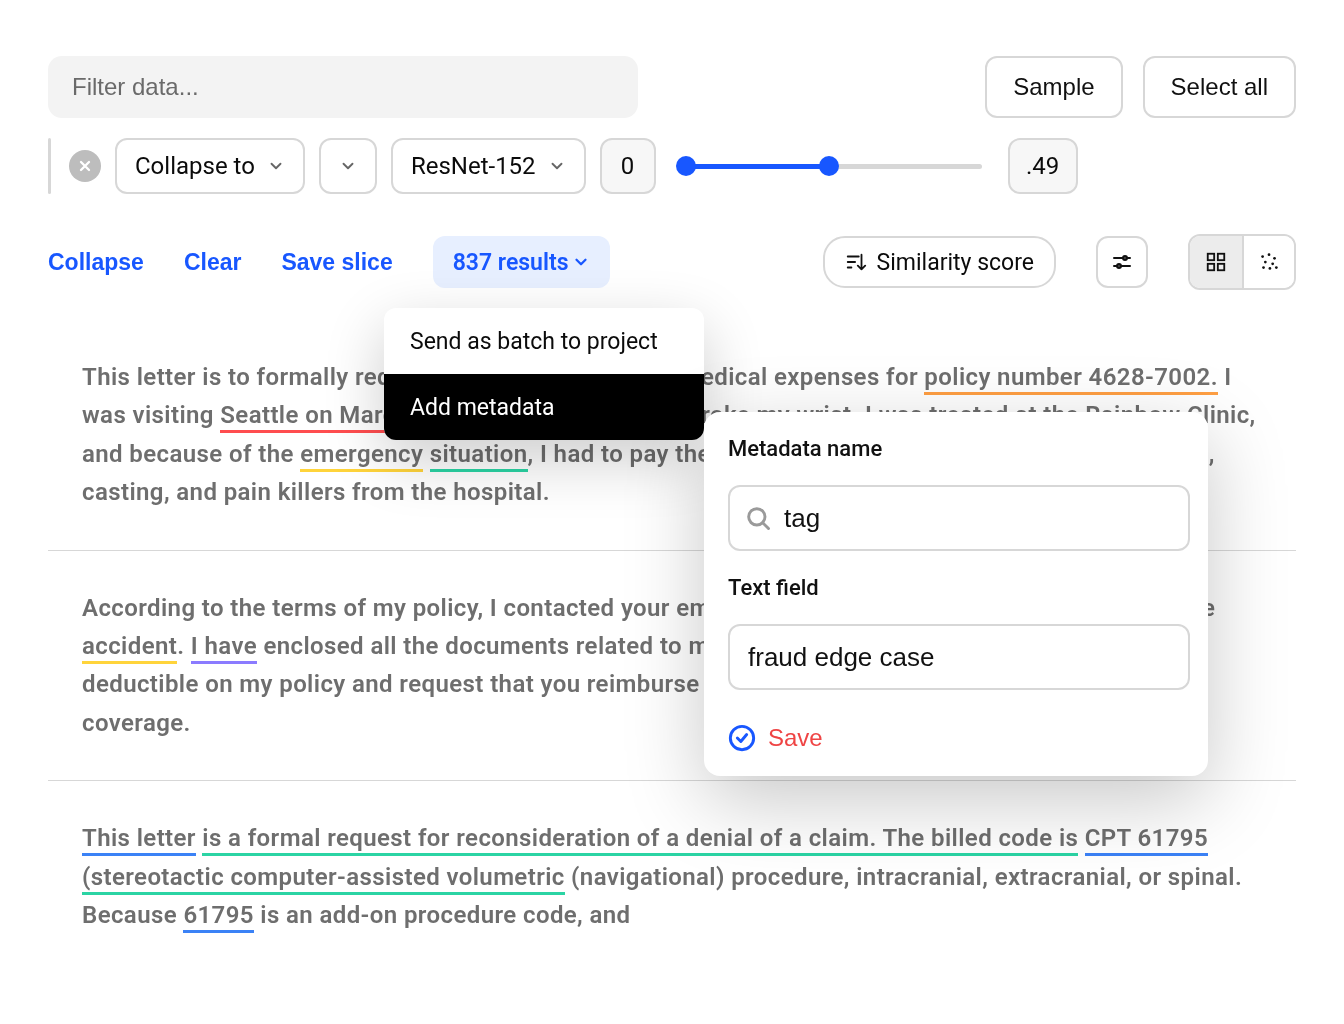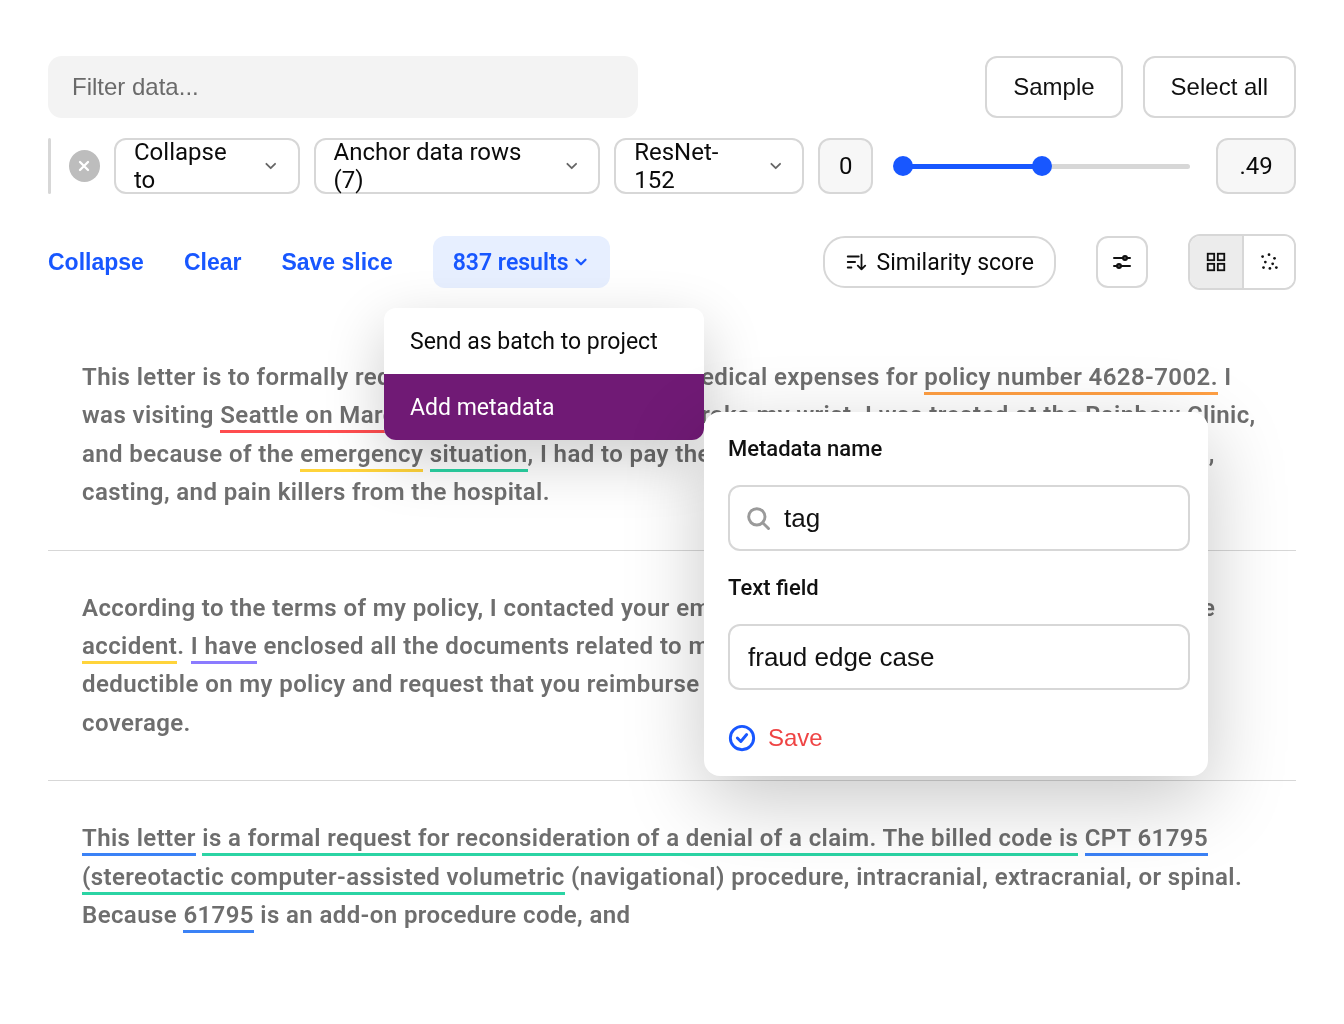--- a/index.html
+++ b/index.html
@@ -12,21 +12,21 @@
 .spacer { flex: 1; }
 .btn { height: 62px; padding: 0 26px; font-size: 24px; background: #fff; border: 2px solid #d7d7d7; border-radius: 12px; cursor: pointer; color: #111; display: inline-flex; align-items: center; gap: 10px; }
 
 .filterrow { display: flex; align-items: center; gap: 14px; margin-top: 20px; }
 .vrule { width: 3px; height: 56px; background: #d7d7d7; border-radius: 2px; margin-right: 4px; }
 .close-circ { width: 32px; height: 32px; border-radius: 50%; background: #bdbdbd; display: flex; align-items: center; justify-content: center; cursor: pointer; }
 .close-circ svg { width: 16px; height: 16px; }
 .dropdown { height: 56px; padding: 0 18px; border: 2px solid #d7d7d7; border-radius: 12px; background: #fff; display: inline-flex; align-items: center; gap: 12px; font-size: 24px; cursor: pointer; }
 .chev { width: 18px; height: 18px; }
 .numbox { width: 56px; height: 56px; border: 2px solid #d7d7d7; border-radius: 12px; display: flex; align-items: center; justify-content: center; font-size: 24px; background: #f7f7f7; }
-.numboxr { width: 82px; }
+.numboxr { width: 70px; }
 .slider-wrap { position: relative; width: 300px; height: 56px; display: flex; align-items: center; margin: 0 12px; }
 .slider-track { position: absolute; left: 0; right: 0; height: 5px; background: #d7d7d7; border-radius: 3px; }
 .slider-fill { position: absolute; left: 4px; height: 5px; background: #1857ff; border-radius: 3px; }
 .slider-thumb { position: absolute; width: 20px; height: 20px; background: #1857ff; border-radius: 50%; top: 50%; transform: translate(-50%,-50%); cursor: grab; }
 
 .actionrow { display: flex; align-items: center; gap: 40px; margin-top: 40px; margin-bottom: 20px; }
 .linkbtn { color: #1857ff; font-size: 23px; font-weight: 600; cursor: pointer; background: none; border: none; }
 .results-pill { background: #e7efff; border-radius: 12px; height: 52px; padding: 0 20px; display: inline-flex; align-items: center; gap: 4px; color: #1857ff; font-size: 23px; font-weight: 600; cursor: pointer; }
 .actionrow .spacer { flex: 1; }
 .sortbtn { height: 52px; padding: 0 20px; border: 2px solid #d7d7d7; border-radius: 22px; display: inline-flex; align-items: center; gap: 10px; font-size: 23px; background: #fff; cursor: pointer; }
@@ -42,21 +42,21 @@
 .result p { font-size: 24px; line-height: 1.6; color: #6e6e6e; font-weight: 600; letter-spacing: 0.4px; }
 .hl-orange { border-bottom: 3px solid #ff9f43; padding-bottom: 1px; }
 .hl-red { border-bottom: 3px solid #ff4d4f; padding-bottom: 1px; }
 .hl-yellow { border-bottom: 3px solid #ffd43b; padding-bottom: 1px; }
 .hl-purple { border-bottom: 3px solid #8b7bff; padding-bottom: 1px; }
 .hl-green { border-bottom: 3px solid #2bd4a4; padding-bottom: 1px; }
 .hl-cyan { border-bottom: 3px solid #3b82f6; padding-bottom: 1px; }
 
 .menu { position: absolute; top: 260px; left: 336px; width: 320px; background: #fff; border-radius: 12px; box-shadow: 0 20px 60px rgba(0,0,0,0.2); overflow: hidden; z-index: 10; }
 .menu-item { height: 66px; padding: 0 26px; display: flex; align-items: center; font-size: 23px; cursor: pointer; }
-.menu-item.selected { background: #701a75; color: #fff; }
+.menu-item.selected { background: #000000; color: #fff; }
 
 .meta-popover { position: absolute; top: 364px; left: 656px; width: 504px; background: #fff; border-radius: 16px; box-shadow: 0 24px 80px rgba(0,0,0,0.22); padding: 24px 18px 20px 24px; z-index: 11; display: flex; flex-direction: column; gap: 24px; }
 .meta-popover label { font-size: 22px; color: #111; font-weight: 500; }
 .search-field { position: relative; }
 .search-field input { width: 100%; height: 66px; border: 2px solid #d7d7d7; border-radius: 12px; font-size: 26px; padding: 0 18px 0 54px; background: #fff; color: #111; }
 .search-field input::placeholder { color: #8c8c8c; }
 .search-field svg { position: absolute; left: 16px; top: 50%; transform: translateY(-50%); width: 28px; height: 28px; stroke: #9a9a9a; }
 .text-field { width: 100%; height: 66px; border: 2px solid #d7d7d7; border-radius: 12px; font-size: 26px; padding: 0 18px; background: #fff; color: #111; }
 .text-field::placeholder { color: #8c8c8c; }
 .save-link { display: inline-flex; align-items: center; gap: 12px; color: #ef4444; font-size: 24px; font-weight: 500; cursor: pointer; margin-top: 6px; background: none; border: none; padding: 4px 0; }
@@ -85,21 +85,20 @@
           <path d="M6 6l12 12M18 6l-12 12"></path>
         </svg>
     </div>
     <div class="dropdown">
       <span>Collapse to</span>
       <svg class="chev" viewBox="0 0 24 24" fill="none" stroke="#666" stroke-width="2.5" stroke-linecap="round" stroke-linejoin="round">
           <polyline points="6 9 12 15 18 9"></polyline>
         </svg>
     </div>
     <div class="dropdown">
-      <span>Anchor data rows (7)</span>
       <svg class="chev" viewBox="0 0 24 24" fill="none" stroke="#666" stroke-width="2.5" stroke-linecap="round" stroke-linejoin="round">
           <polyline points="6 9 12 15 18 9"></polyline>
         </svg>
     </div>
     <div class="dropdown">
       <span>ResNet-152</span>
       <svg class="chev" viewBox="0 0 24 24" fill="none" stroke="#666" stroke-width="2.5" stroke-linecap="round" stroke-linejoin="round">
           <polyline points="6 9 12 15 18 9"></polyline>
         </svg>
     </div>

